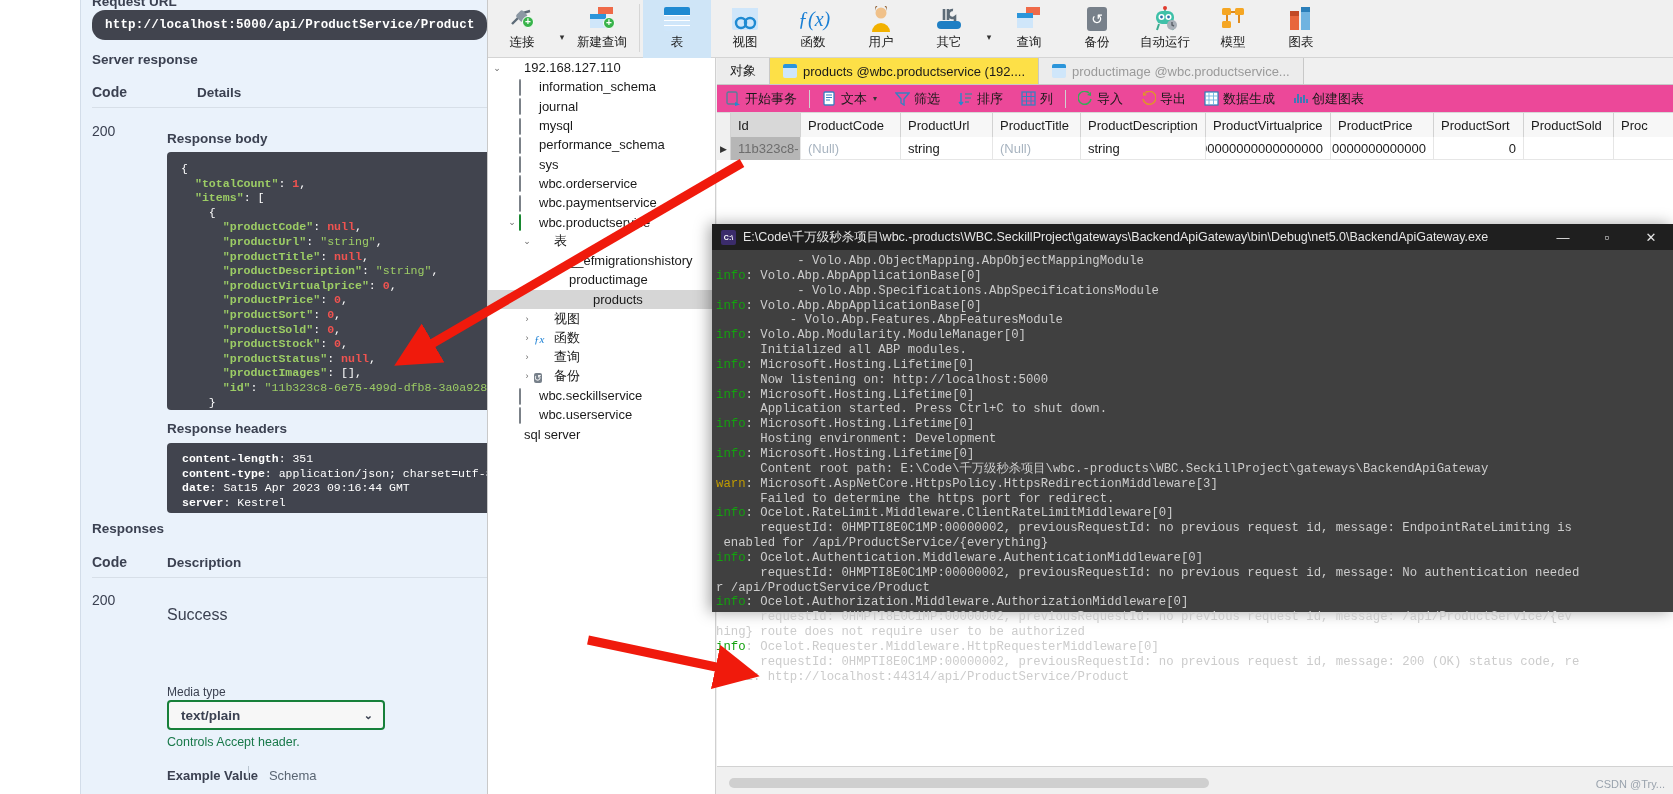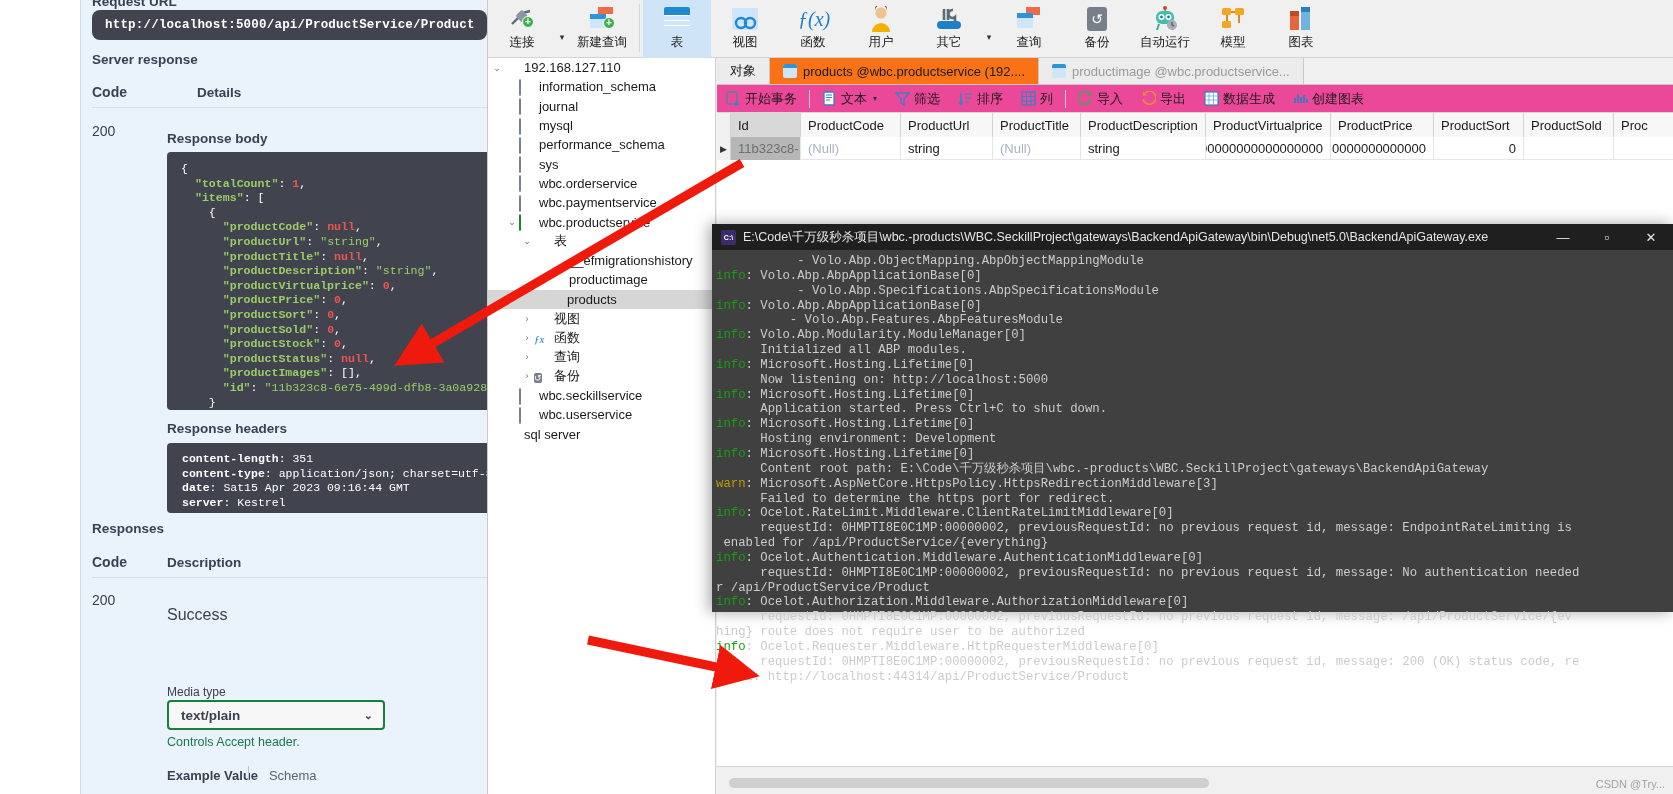--- a/index.html
+++ b/index.html
@@ -19,21 +19,21 @@
   #swagger-inner{
     position:absolute; left:80px; top:0; width:420px; height:794px;
     background:#eaf2fb;
   }
   .sw-left-rule{
     position:absolute; left:80px; top:0; width:1px; height:794px; background:#d3dde9;
   }
   .sw-h{ font-size:13.5px; font-weight:bold; color:#3b4151; }
   .sw-url-box{
     position:absolute; left:92px; top:10px; width:395px; height:30px;
-    background:#41444e; border-radius:8px;
+    background:#41444e; border-radius:13px;
     display:flex; align-items:center; padding-left:13px;
   }
   .sw-url-text{
     color:#ffffff; font-family:"Liberation Mono", monospace;
     font-size:12.5px; font-weight:bold; letter-spacing:.2px;
   }
   .sw-server-response{ position:absolute; left:92px; top:52px; }
   .sw-code-hdr{ position:absolute; left:92px; top:84px; font-size:14px; }
   .sw-details-hdr{ position:absolute; left:167px; top:85px; font-size:13.5px;padding-left:30px;}
   .sw-hr{ position:absolute; left:92px; top:107px; width:395px; height:1px; background:#d7dfe8;}
@@ -157,21 +157,21 @@
   
   #content{ position:absolute; left:229px; top:0; width:957px; height:736px; background:#ffffff;}
   #tabbar{
     position:absolute; left:0; top:0; width:957px; height:27px;
     background:#f0f0f0; border-bottom:1px solid #c8c8c8; display:flex; align-items:stretch;
   }
   .tab{
     display:flex; align-items:center; gap:6px; padding:0 13px;
     font-size:13px; color:#1a1a1a; border-right:1px solid #c8c8c8; background:#ececec;
   }
-  .tab.active{ background:#f97316; }
+  .tab.active{ background:#fde047; }
   .tab.dim{ color:#9a9a9a; background:#ececec;}
   .tab .tbl-ico{ width:14px;height:14px; }
   #gridtools{
     position:absolute; left:0; top:27px; width:995px; height:28px;
     background:#ec4899; border-bottom:1px solid #d7d7d7;
     display:flex; align-items:center; font-size:13px; color:#1a1a1a;
   }
   .gt{ display:flex; align-items:center; gap:4px; padding:0 9px; height:28px; }
   .gt-sep{ width:1px; height:18px; background:#d0d0d0; margin:0 3px;}
   .gt-ico{ width:15px; height:15px; position:relative; }
@@ -488,21 +488,21 @@
         <div class="tr" style="padding-left:47px">
           <span class="tw"></span>
           <span class="ticon"><span class="leaf-ico"></span></span>
           <span>__efmigrationshistory</span>
         </div>
         <div class="tr" style="padding-left:47px">
           <span class="tw"></span>
           <span class="ticon"><span class="leaf-ico"></span></span>
           <span>productimage</span>
         </div>
-        <div class="tr sel" style="padding-left:45px">
+        <div class="tr sel" style="padding-left:71px">
           <span class="tw"></span>
           <span class="ticon"><span class="leaf-ico"></span></span>
           <span>products</span>
         </div>
         <div class="tr" style="padding-left:32px">
           <span class="tw">›</span>
           <span class="ticon"><span class="view-ico"></span></span>
           <span>视图</span>
         </div>
         <div class="tr" style="padding-left:32px">

